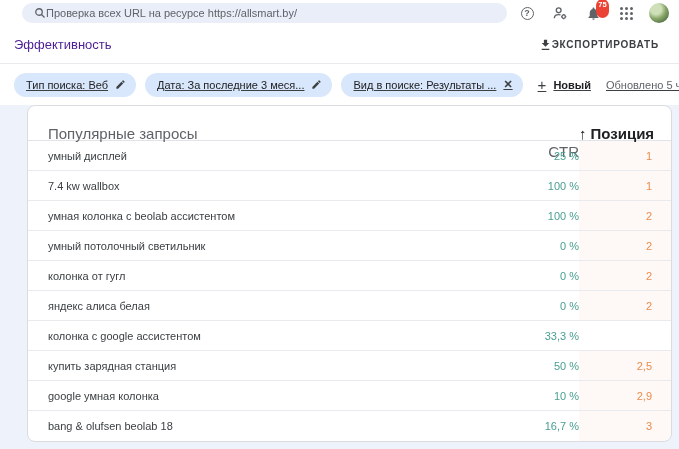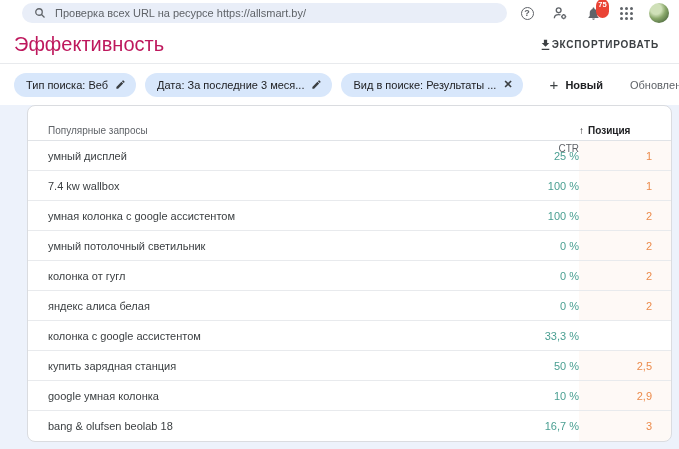--- a/index.html
+++ b/index.html
@@ -13,21 +13,21 @@
   .app { width: 679px; height: 449px; display: flex; flex-direction: column; }
 
   
   .topbar {
     height: 26px; background: #fff;
     display: flex; align-items: center; padding: 0 6px 0 22px; gap: 10px;
     flex: 0 0 auto;
   }
   .search-pill {
     width: 505px; height: 20px; background: #e9eef8; border-radius: 10px;
-    display: flex; align-items: center; gap: 9px; padding: 0 12px; cursor: text;
+    display: flex; align-items: center; padding: 0 12px; cursor: text;
   }
   .search-pill svg { flex: 0 0 auto; }
   .search-placeholder { font-size: 11px; color: #5f6368; white-space: nowrap; overflow: hidden; }
   .topbar-icons { display: flex; align-items: center; gap: 13px; margin-left: auto; padding-right: 4px; }
   .icon-btn {
     background: none; border: none; width: 20px; height: 20px; position: relative;
     display: flex; align-items: center; justify-content: center; cursor: pointer;
     color: #5f6368; font-family: inherit;
   }
   .help-circle, .info-circle {
@@ -46,33 +46,33 @@
     width: 20px; height: 20px; border-radius: 50%;
     background: radial-gradient(circle at 35% 30%, #cfe0b8 0 28%, #8aa86b 50%, #5d7a4a 75%, #3f5a35 100%);
     border: none; cursor: pointer;
   }
 
   
   .title-row {
     height: 37px; display: flex; align-items: center; padding: 0 14px;
     flex: 0 0 auto;
   }
-  .page-title { font-size: 20px; font-weight: 400; color: #be185d; }
+  .page-title { font-size: 13px; font-weight: 400; color: #4c1d95; }
   .export-btn {
     margin-left: auto; background: none; border: none; cursor: pointer;
     display: flex; align-items: center; color: #3c4043;
     font-family: inherit; font-size: 10px; font-weight: bold; letter-spacing: 0.8px;
     padding: 4px 6px;
   }
   .divider { height: 1px; background: #e8eaed; flex: 0 0 auto; }
 
   
   .filters-row {
-    height: 41px; display: flex; align-items: center; padding: 0 14px; gap: 23px;
-    flex: 0 0 auto; background: #fff;
+    height: 41px; display: flex; align-items: center; padding: 0 14px; gap: 11px;
+    flex: 0 0 auto; background: #fff; text-decoration: underline;
   }
   .chip {
     height: 24px; border-radius: 12px; background: var(--chip-bg, #d8e7fb);
     display: flex; align-items: center; gap: 7px; padding: 0 10px 0 12px;
     font-size: 11px; color: #202124; cursor: pointer; border: none; font-family: inherit;
     white-space: nowrap;
   }
   .chip .trailing { display: flex; align-items: center; cursor: pointer; }
   .chip .close-x { font-size: 11px; color: #3c4043; font-weight: bold; line-height: 1; }
   .new-btn {
@@ -87,21 +87,21 @@
   .content { flex: 1 1 auto; background: #edf2fb; padding: 0 7px 6px 27px; }
   .card {
     background: #fff; border: 1px solid #dadce0; border-radius: 8px;
     overflow: hidden; height: 337px;
   }
   .trow, .thead {
     display: grid; grid-template-columns: 1fr 110px 92px; align-items: center;
     padding-left: 20px;
   }
   .thead { height: 35px; border-bottom: 1px solid #e0e3e7; }
-  .thead .col { font-size: 10px; color: #5f6368; }
+  .thead .col { font-size: 15px; color: #5f6368; }
   .thead .col-ctr { text-align: right; margin-top: 37px; }
   .thead .col-pos { text-align: left; padding-right: 19px; color: #202124; font-weight: bold; }
   .thead .sort-arrow { font-weight: 400; margin-right: 4px; color: #202124; }
   .trow { height: 30px; border-bottom: 1px solid #e8eaed; cursor: pointer; }
   .trow:last-child { border-bottom: none; }
   .trow .q { font-size: 11px; color: #3c4043; white-space: nowrap; overflow: hidden; }
   .trow .ctr { font-size: 11px; text-align: right; color: var(--ctr-color, #4a9f92); }
   .trow .pos { font-size: 11px; text-align: right; padding-right: 19px;
     color: var(--pos-color, #ec8b4b); background: rgba(236,139,74,0.05); height: 100%;
     display: flex; align-items: center; justify-content: flex-end; }
@@ -217,21 +217,21 @@
     <span class="pos">1</span>
   </div>
 
   <div class="trow">
     <span class="q">7.4 kw wallbox</span>
     <span class="ctr">100 %</span>
     <span class="pos">1</span>
   </div>
 
   <div class="trow">
-    <span class="q">умная колонка с google ассистентом</span>
+    <span class="q">умная колонка с beolab ассистентом</span>
     <span class="ctr">100 %</span>
     <span class="pos">2</span>
   </div>
 
   <div class="trow">
     <span class="q">умный потолочный светильник</span>
     <span class="ctr">0 %</span>
     <span class="pos">2</span>
   </div>
 

